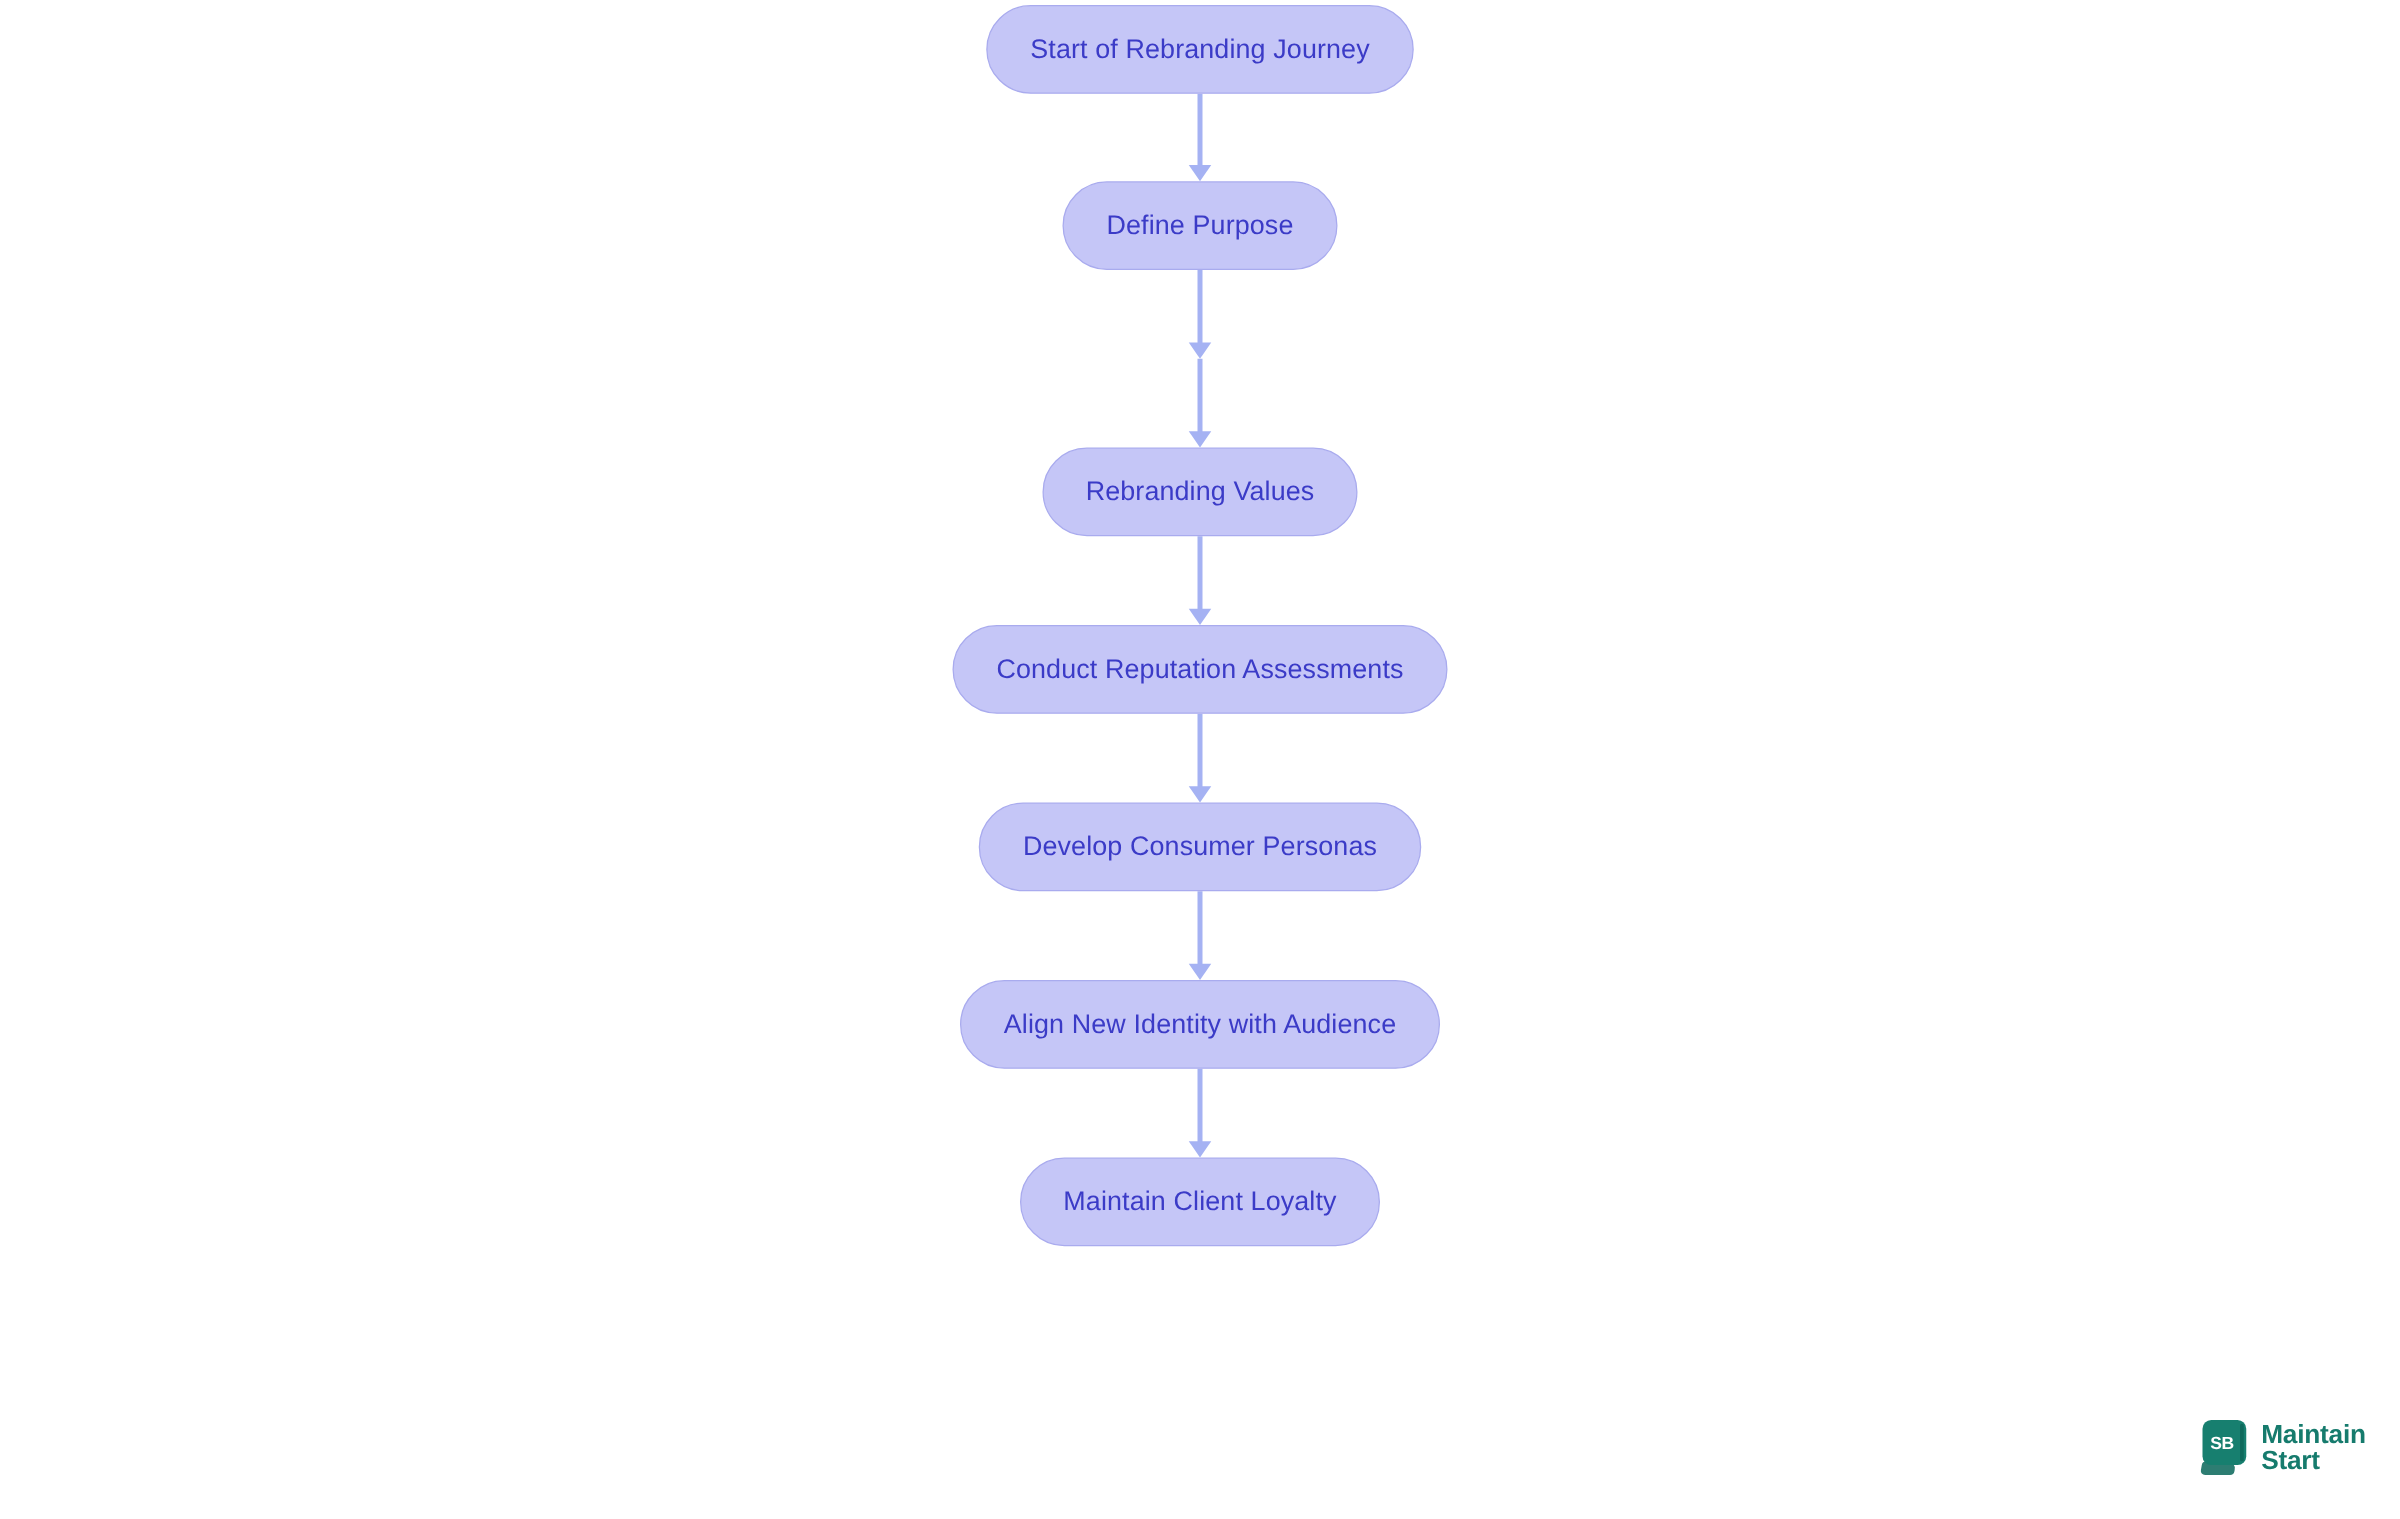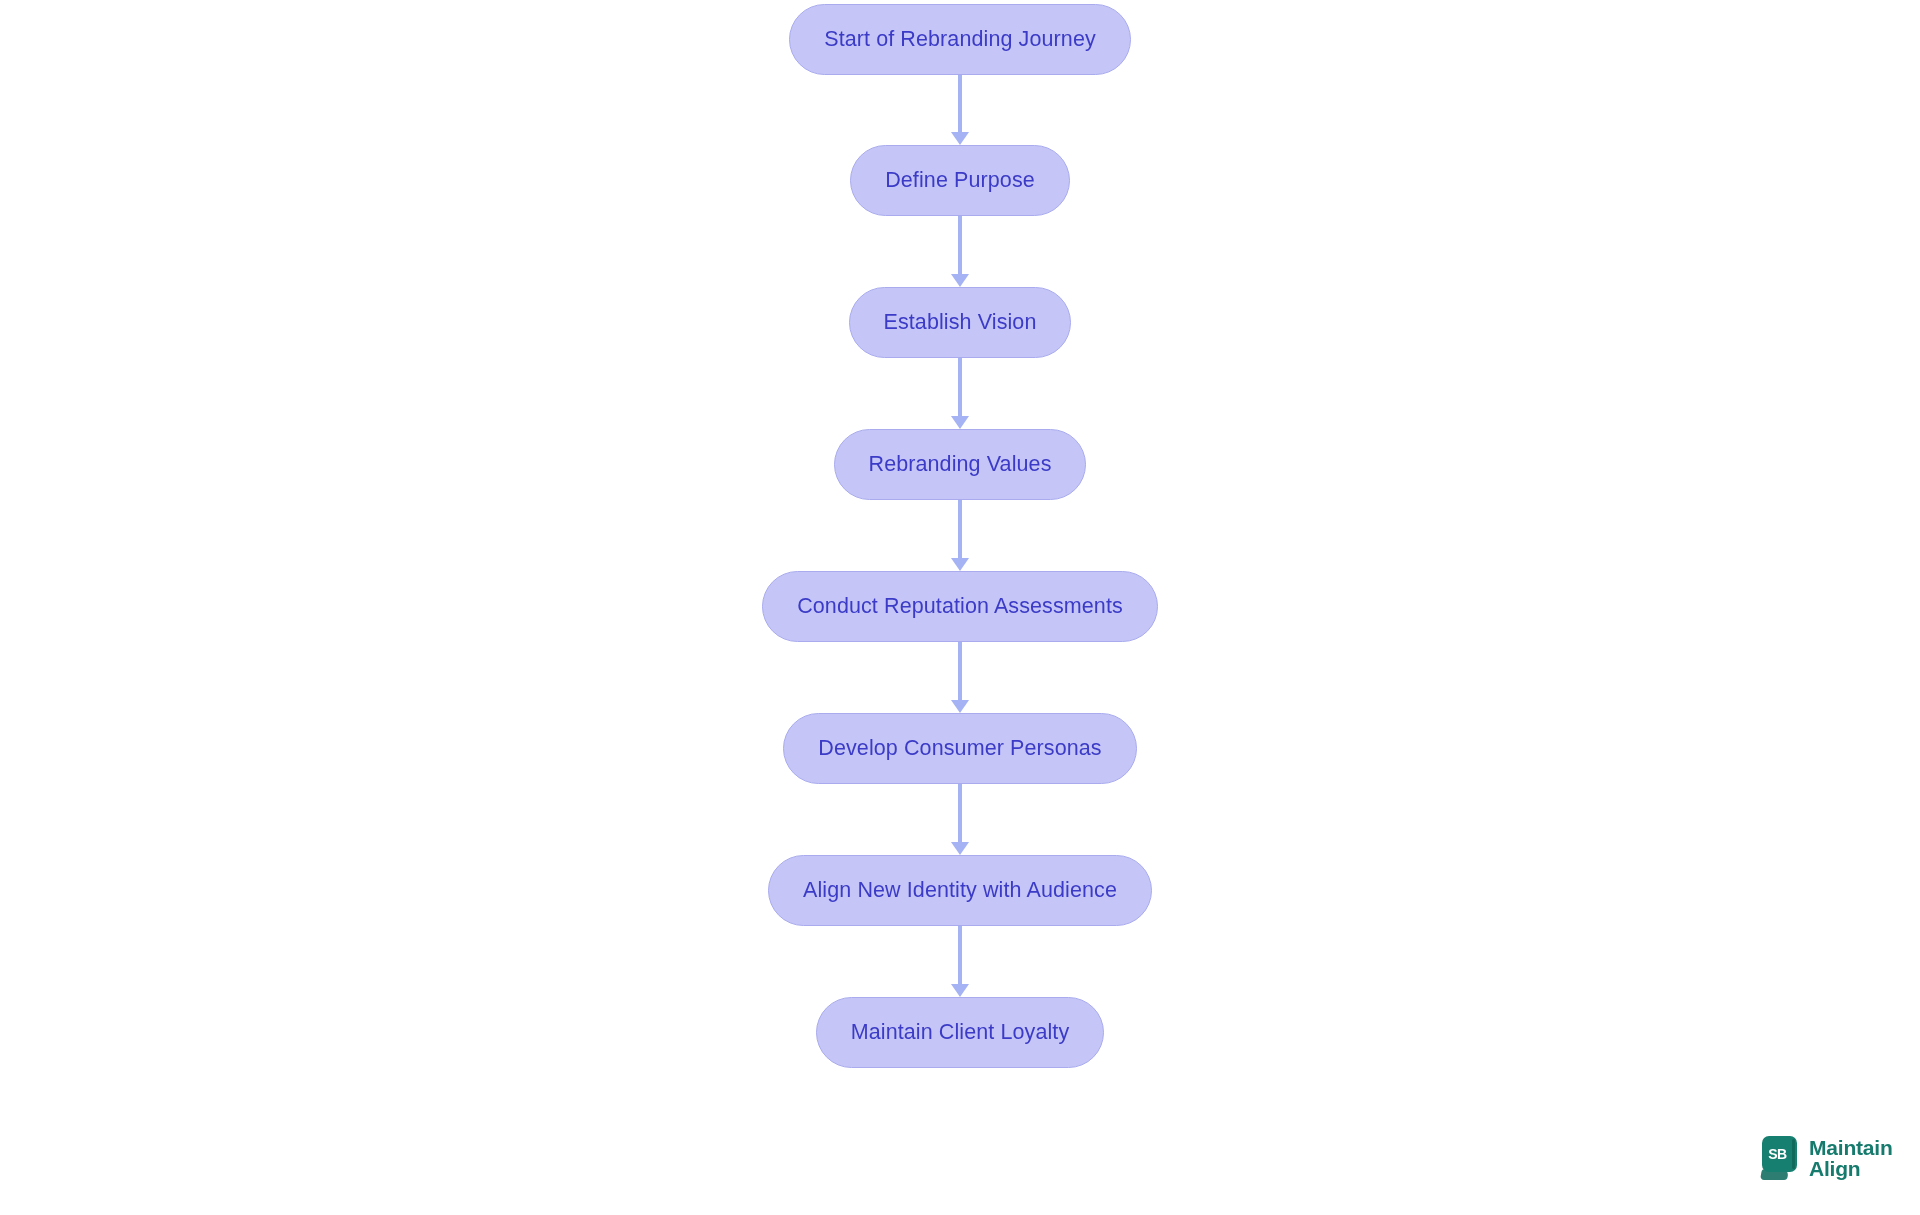--- a/index.html
+++ b/index.html
@@ -161,23 +161,20 @@
     </div>
 
     <div class="flow-node">
       <span class="flow-node-label">Define Purpose</span>
     </div>
     <div class="connector" style="height:71px;">
       <div class="connector-line"></div>
       <div class="connector-arrow"></div>
     </div>
 
-    <div class="flow-node">
-      <span class="flow-node-label">Establish Vision</span>
-    </div>
     <div class="connector" style="height:71px;">
       <div class="connector-line"></div>
       <div class="connector-arrow"></div>
     </div>
 
     <div class="flow-node">
       <span class="flow-node-label">Rebranding Values</span>
     </div>
     <div class="connector" style="height:71px;">
       <div class="connector-line"></div>
@@ -216,17 +213,17 @@
 
   <div class="brand-logo" style="left: 1760px; top: 1136px;">
     <div class="brand-badge-wrap">
       <div class="brand-badge-tail"></div>
       <div class="brand-badge">
         <span class="brand-badge-text">SB</span>
       </div>
     </div>
     <div class="brand-wordmark">
       <span class="brand-word">Maintain</span>
-      <span class="brand-word">Align</span>
+      <span class="brand-word">Start</span>
     </div>
   </div>
 
 </div>
 
 </body></html>

